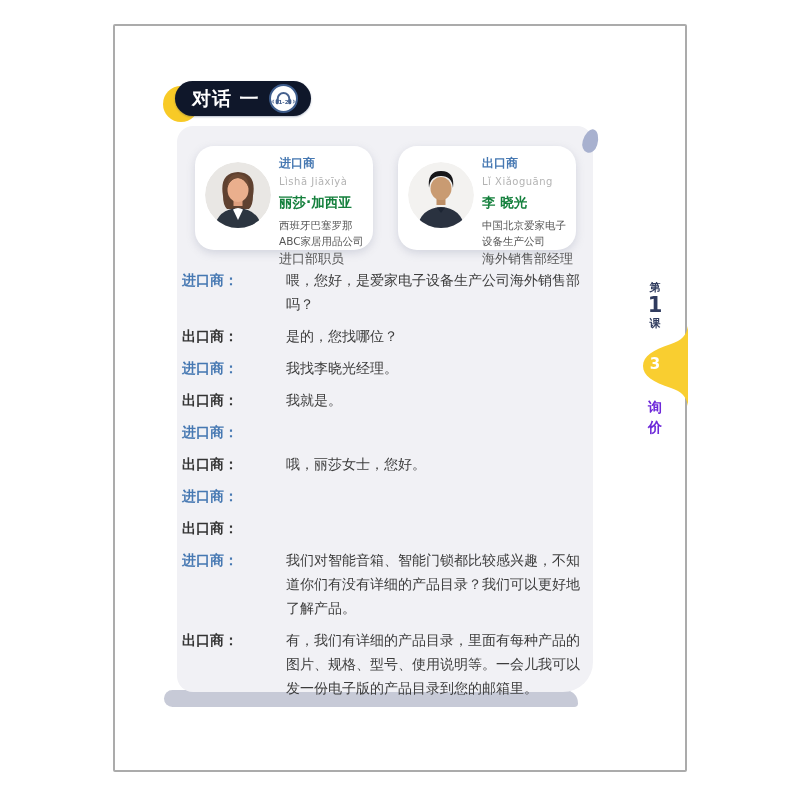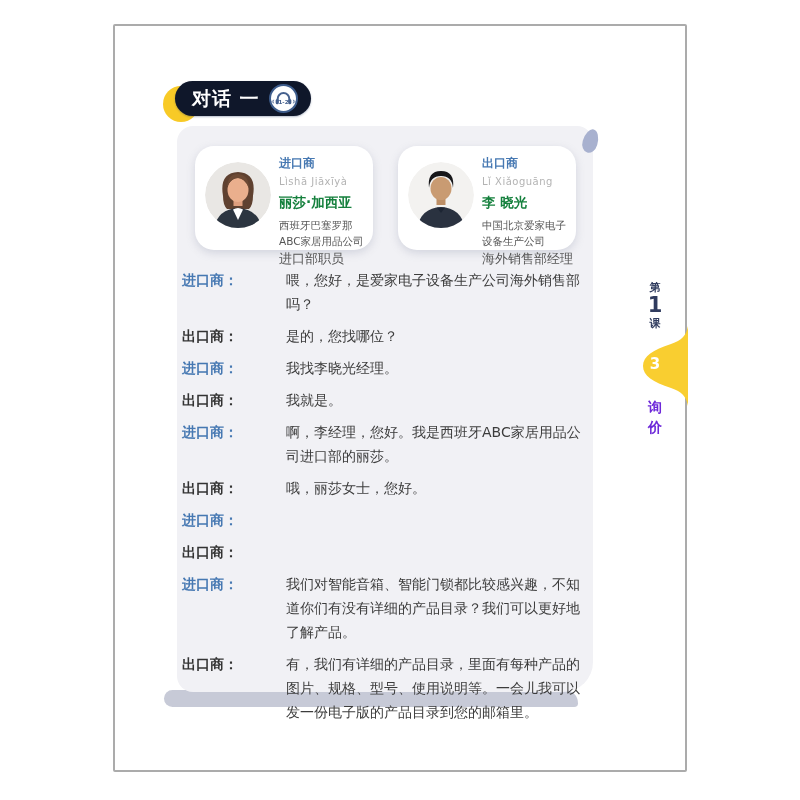--- a/index.html
+++ b/index.html
@@ -169,21 +169,20 @@
     <div class="dlg-row">
       <span class="dlg-speaker importer">进口商：</span>
       <span class="dlg-text">我找李晓光经理。</span>
     </div>
     <div class="dlg-row">
       <span class="dlg-speaker exporter">出口商：</span>
       <span class="dlg-text">我就是。</span>
     </div>
     <div class="dlg-row">
       <span class="dlg-speaker importer">进口商：</span>
-      <span class="dlg-text">啊，李经理，您好。我是西班牙ABC家居用品公司进口部的丽莎。</span>
     </div>
     <div class="dlg-row">
       <span class="dlg-speaker exporter">出口商：</span>
       <span class="dlg-text">哦，丽莎女士，您好。</span>
     </div>
     <div class="dlg-row">
       <span class="dlg-speaker importer">进口商：</span>
     </div>
     <div class="dlg-row">
       <span class="dlg-speaker exporter">出口商：</span>

